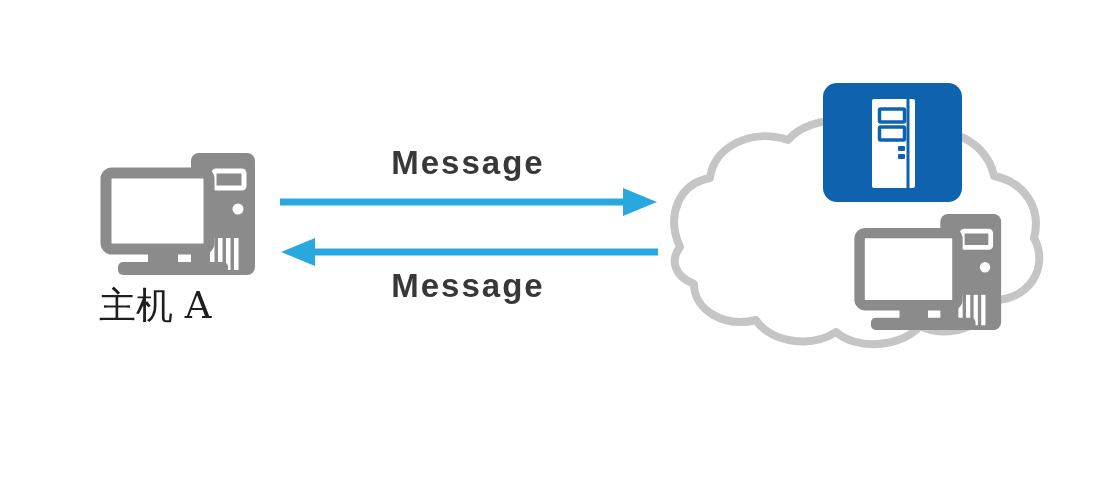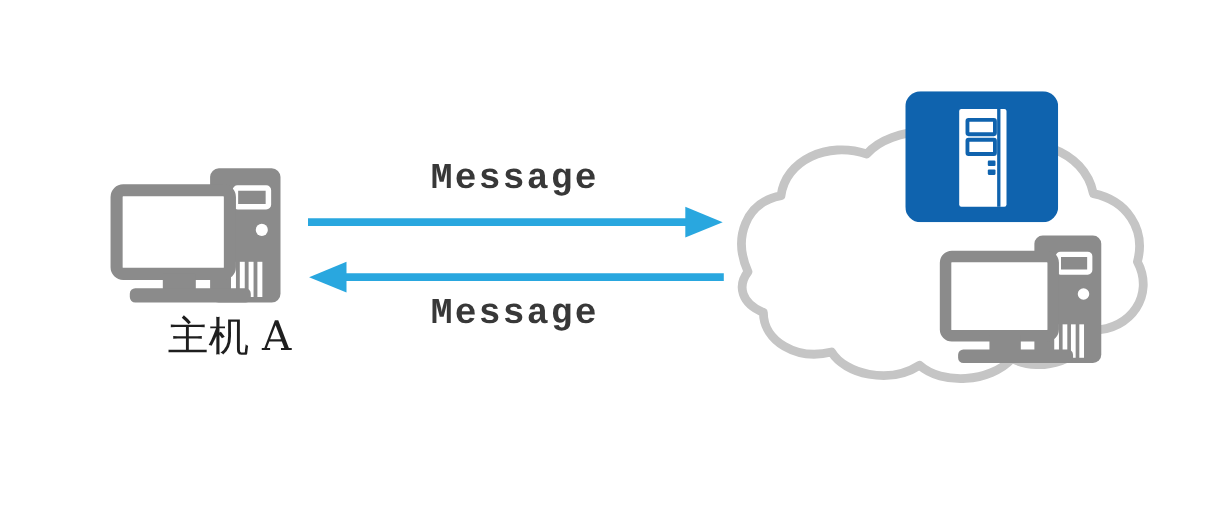--- a/index.html
+++ b/index.html
@@ -33,29 +33,29 @@
   .server-white{fill:#ffffff;}
   .server-slot{fill:#ffffff;stroke:var(--server-blue);stroke-width:3.5;}
   .server-detail{fill:var(--server-blue);}
 
   .arrow-line{stroke:var(--arrow-blue);stroke-width:7;}
   .arrow-head{fill:var(--arrow-blue);}
 
   .msg-label{
     width:260px;
     text-align:center;
-    font-family:Liberation Mono, monospace;
+    font-family:Liberation Sans, sans-serif;
     font-weight:700;
     font-size:33px;
     letter-spacing:2px;
     color:var(--text-dark);
   }
   .host-label{
     width:166px;
-    text-align:right;
+    text-align:left;
     font-family:"DejaVu Serif","Liberation Serif",serif;
     font-size:37px;
     color:var(--label-dark);
   }
 </style>
 </head>
 <body>
 
 <svg width="0" height="0" style="position:absolute" aria-hidden="true">
   <defs>

